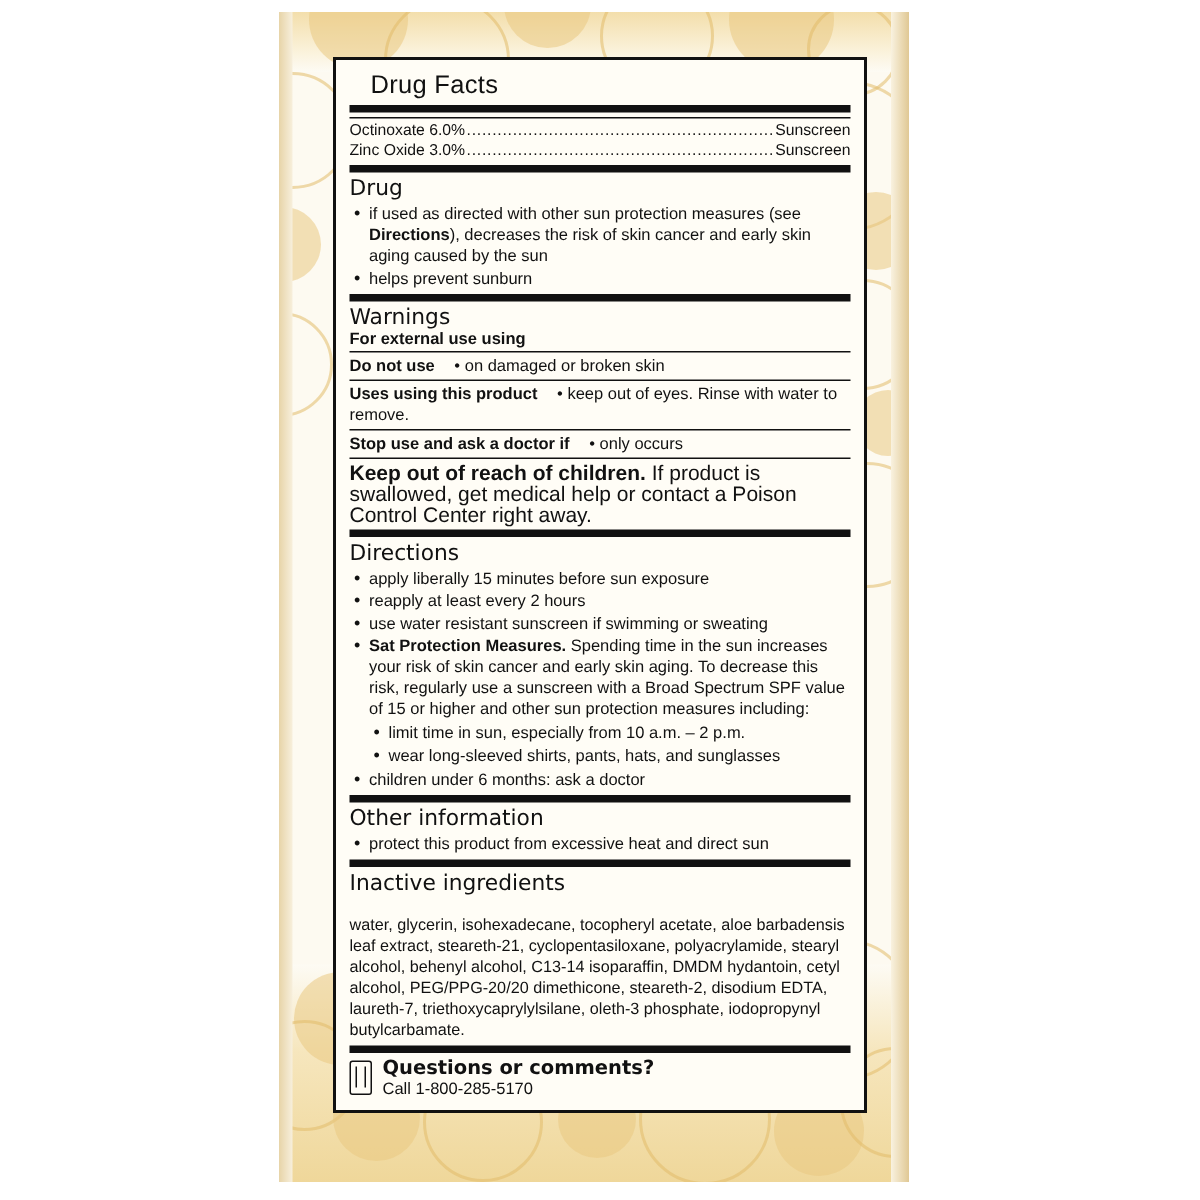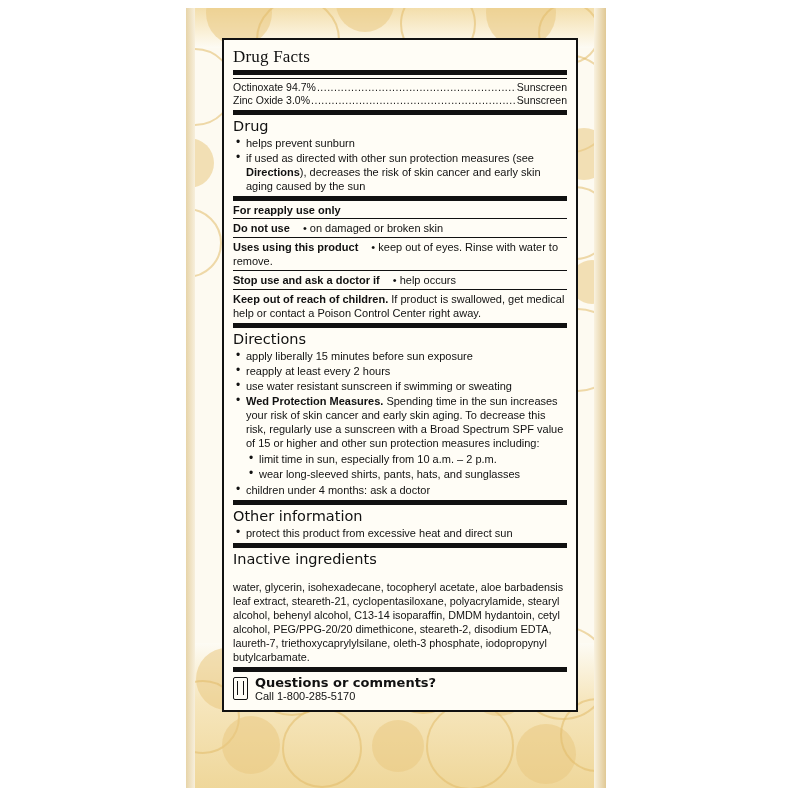--- a/index.html
+++ b/index.html
@@ -71,22 +71,22 @@
     background: #fffdf6;
     border: 2px solid #111111;
     box-sizing: border-box;
     padding: 6px 9px 8px 9px;
     color: #111111;
   }
   .title {
     font-size: 17px;
     font-weight: normal;
     letter-spacing: .2px;
-    margin: 1px 0 3px 0;
-    font-family: Liberation Serif, serif;
+    margin: 1px 0 3px 14px;
+    font-family: Liberation Sans, sans-serif;
   }
   .rule-heavy { border-top: 5px solid #111; margin: 3px 0 3px 0; }
   .rule-thin  { border-top: 1px solid #111; margin: 2px 0 2px 0; }
   .sec-head {
     font-size: 14.5px;
     font-weight: normal;
     font-family: "DejaVu Sans", sans-serif;
   }
   .row-head {
     display: flex;
@@ -131,21 +131,21 @@
     font-size: 12px;
   }
   ul.bul ul.sub {
     list-style: none;
     margin: 2px 0 2px 0;
     padding: 0;
   }
   ul.bul ul.sub li { padding-left: 13px; }
   .b { font-weight: bold; }
   .lbl-bold { font-weight: bold; font-size: 11px; }
-  .para { font-size: 11px; line-height: 14px; margin: 2px 0 0 0; }
+  .para { font-size: 14px; line-height: 14px; margin: 2px 0 0 0; }
   .inline-row { font-size: 11px; line-height: 14px; }
   .inline-row .sep { display: inline-block; width: 10px; }
   .inact-body {
     font-size: 10.8px;
     line-height: 14px;
     margin-top: 13px;
   }
   .qbox {
     display: flex;
     align-items: center;
@@ -214,85 +214,86 @@
     <div class="edge-right"></div>
 
     <div class="panel">
 
       <div class="title">Drug Facts</div>
       <div class="rule-heavy"></div>
 
       <div class="rule-thin"></div>
 
       <div class="ing-line">
-        <span class="ing-name">Octinoxate 94.7%</span>
+        <span class="ing-name">Octinoxate 6.0%</span>
         <span class="ing-dots">..................................................................................................................</span>
         <span class="ing-purpose">Sunscreen</span>
       </div>
       <div class="ing-line">
         <span class="ing-name">Zinc Oxide 3.0%</span>
         <span class="ing-dots">..................................................................................................................</span>
         <span class="ing-purpose">Sunscreen</span>
       </div>
 
       <div class="rule-heavy"></div>
 
       <div class="sec-head">Drug</div>
       <ul class="bul">
+        <li>if used as directed with other sun protection measures (see <span class="b">Directions</span>), decreases the risk of skin cancer and early skin aging caused by the sun</li>
         <li>helps prevent sunburn</li>
-        <li>if used as directed with other sun protection measures (see <span class="b">Directions</span>), decreases the risk of skin cancer and early skin aging caused by the sun</li>
       </ul>
 
       <div class="rule-heavy"></div>
 
-      <div class="lbl-bold">For reapply use only</div>
+      <div class="sec-head">Warnings</div>
+      <div class="lbl-bold">For external use using</div>
       <div class="rule-thin"></div>
 
       <div class="inline-row">
         <span class="lbl-bold">Do not use</span>
         <span class="sep"></span>•
         <span>on damaged or broken skin</span>
       </div>
       <div class="rule-thin"></div>
 
       <div class="inline-row">
         <span class="lbl-bold">Uses using this product</span>
         <span class="sep"></span>•
         <span>keep out of eyes. Rinse with water to remove.</span>
       </div>
       <div class="rule-thin"></div>
 
       <div class="inline-row">
         <span class="lbl-bold">Stop use and ask a doctor if</span>
         <span class="sep"></span>•
-        <span>help occurs</span>
+        <span>only occurs</span>
       </div>
       <div class="rule-thin"></div>
 
       <div class="para">
         <span class="b">Keep out of reach of children.</span>
         <span>If product is swallowed, get medical help or contact a Poison Control Center right away.</span>
       </div>
 
       <div class="rule-heavy"></div>
 
       <div class="sec-head">Directions</div>
       <ul class="bul">
         <li>apply liberally 15 minutes before sun exposure</li>
         <li>reapply at least every 2 hours</li>
         <li>use water resistant sunscreen if swimming or sweating</li>
         <li>
-          <span class="b">Wed Protection Measures.</span>
+          <span class="b">Sat Protection Measures.</span>
           <span>Spending time in the sun increases your risk of skin cancer and early skin aging.  To decrease this risk, regularly use a sunscreen with a Broad Spectrum SPF value of 15 or higher and other sun protection measures including:</span>
           <ul class="sub">
             <li>limit time in sun, especially from 10 a.m. – 2 p.m.</li>
             <li>wear long-sleeved shirts, pants, hats, and sunglasses</li>
           </ul>
         </li>
-        <li>children under 4 months: ask a doctor</li>
+        <li>children under 6 months: ask a doctor</li>
       </ul>
 
       <div class="rule-heavy"></div>
 
       <div class="sec-head">Other information</div>
       <ul class="bul">
         <li>protect this product from excessive heat and direct sun</li>
       </ul>
 
       <div class="rule-heavy"></div>

